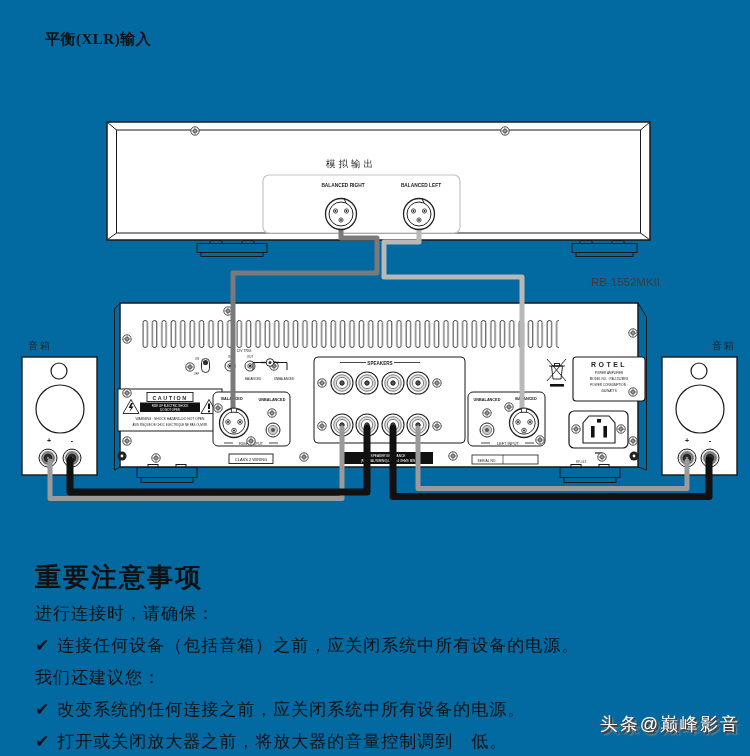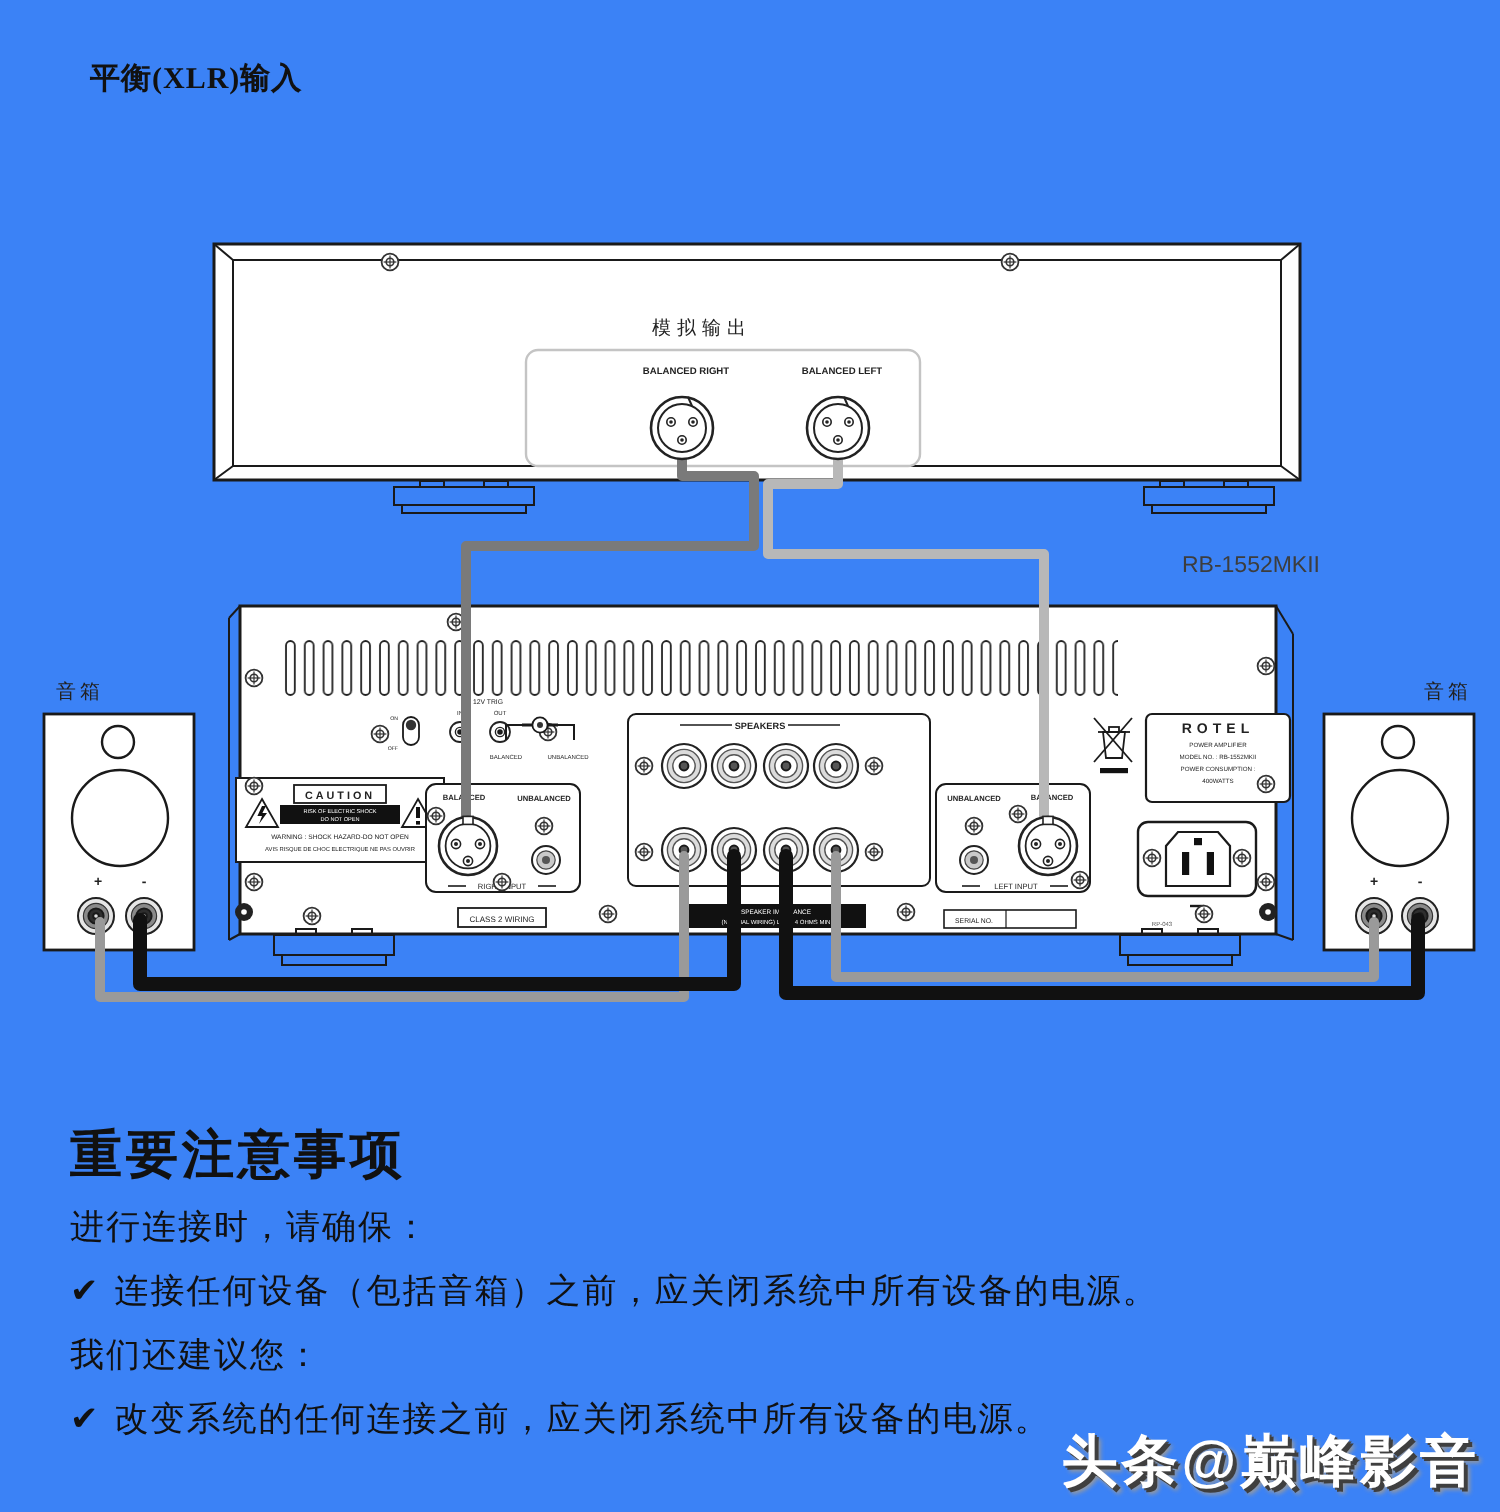--- a/index.html
+++ b/index.html
@@ -1,25 +1,25 @@
 <!DOCTYPE html>
 <html><head>
 <meta charset="utf-8">
 <style>
   html,body{margin:0;padding:0;background:#fff}
-  .stage{position:relative;width:750px;height:756px;background:#3b82f6;overflow:hidden;
+  .stage{position:relative;width:750px;height:756px;background:#0369a1;overflow:hidden;
          font-family:"Liberation Sans","DejaVu Sans",sans-serif;color:#111}
   .doc-title{position:absolute;left:45px;top:30px;font-family:"Liberation Serif","DejaVu Serif",serif;
              font-weight:700;font-size:15px;letter-spacing:.5px}
   .diagram{position:absolute;left:0;top:0}
   .notes{position:absolute;left:35px;top:560px;width:705px;font-family:"Liberation Serif","DejaVu Serif",serif}
   .notes-heading{font-size:26px;font-weight:700;letter-spacing:2px;margin-bottom:7px}
   .notes-line{font-size:17px;margin-bottom:9px;letter-spacing:1px;white-space:nowrap}
   .chk{font-weight:700;margin-right:7px;font-family:"DejaVu Sans",sans-serif}
-  .watermark{position:absolute;right:10px;top:712px;font-size:28px;font-weight:700;letter-spacing:2px;
+  .watermark{position:absolute;right:10px;top:712px;font-size:18px;font-weight:400;letter-spacing:2px;
              color:#fff;text-shadow:2px 2px 0 #3f3f3f,1px 1px 0 #4a4a4a,3px 3px 2px #9a9a9a}
   svg text{font-family:"Liberation Sans","DejaVu Sans",sans-serif}
   svg .cjk{font-family:"Liberation Serif","DejaVu Serif",serif}
 </style>
 </head>
 <body>
 
 <div class="stage">
 
   <div class="doc-title">平衡(XLR)输入</div>
@@ -342,16 +342,17 @@
 
     <text x="660" y="286" font-size="11.5" text-anchor="end" fill="#3d3d3d">RB-1552MKII</text>
   </svg>
 
   <div class="notes">
     <div class="notes-heading">重要注意事项</div>
     <div class="notes-line">进行连接时，请确保：</div>
     <div class="notes-line"><span class="chk">✔</span><span>连接任何设备（包括音箱）之前，应关闭系统中所有设备的电源。</span></div>
     <div class="notes-line">我们还建议您：</div>
     <div class="notes-line"><span class="chk">✔</span><span>改变系统的任何连接之前，应关闭系统中所有设备的电源。</span></div>
+    <div class="notes-line"><span class="chk">✔</span><span>打开或关闭放大器之前，将放大器的音量控制调到　低。</span></div>
   </div>
 
   <div class="watermark">头条@巅峰影音</div>
 </div>
 
 </body></html>

